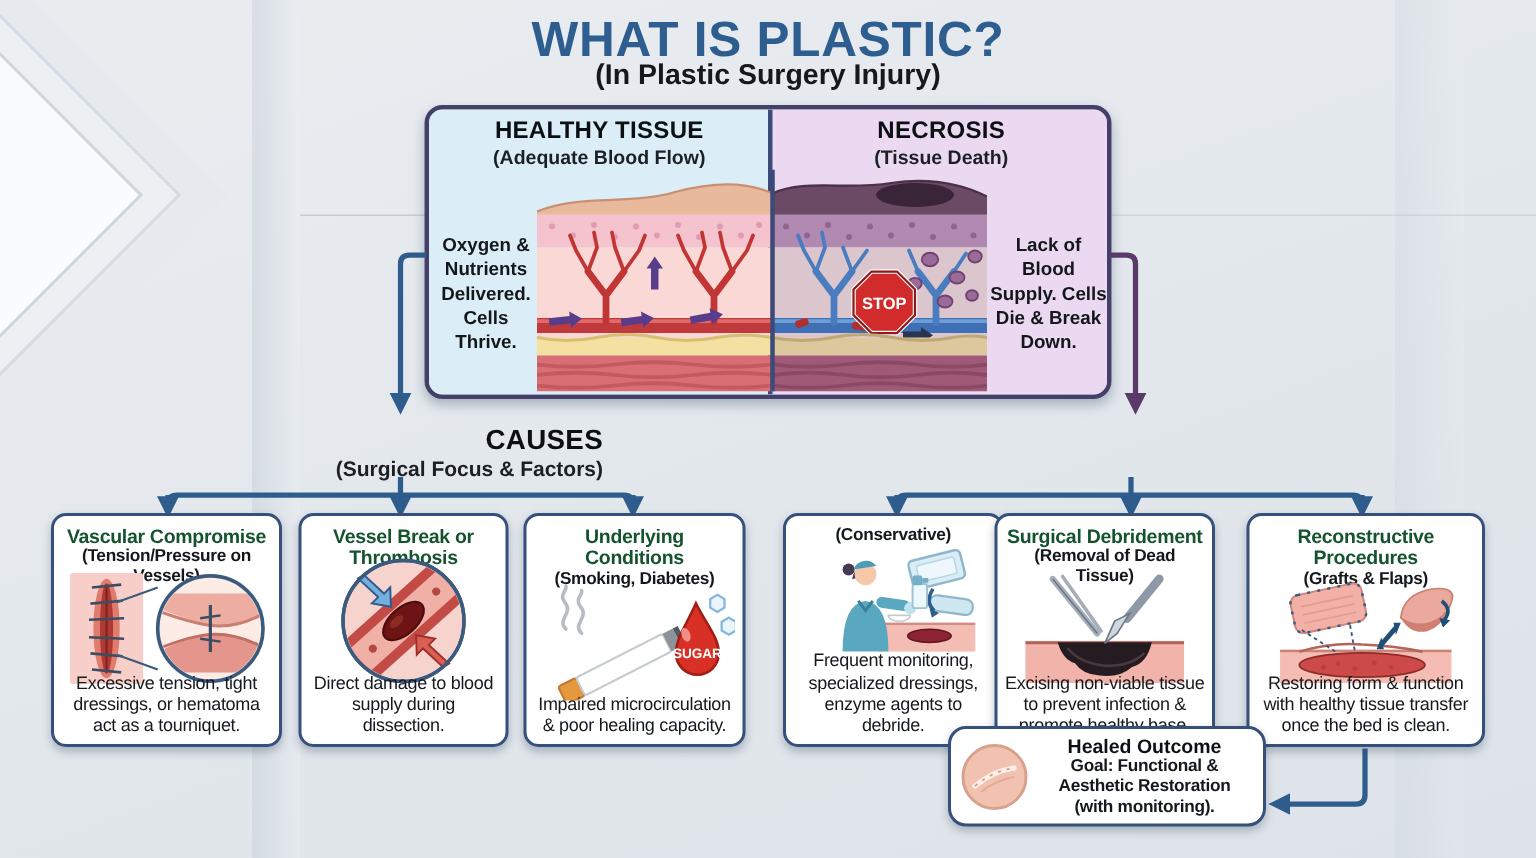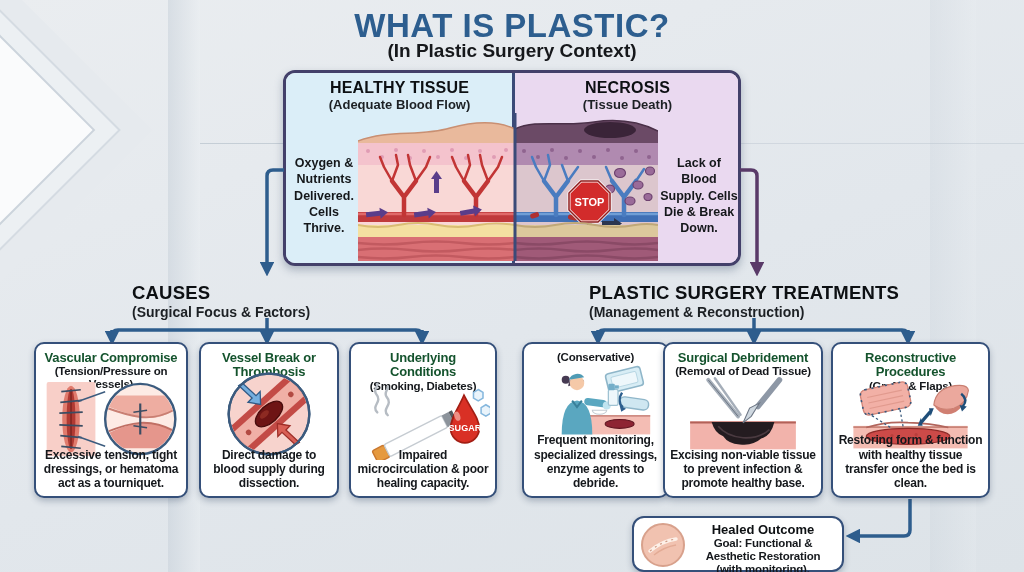--- a/index.html
+++ b/index.html
@@ -33,59 +33,59 @@
   .half-right{background:var(--necrosis-bg)}
   .panel-divider{position:absolute;left:226px;top:0;bottom:0;width:3px;background:#3b4a78}
   .panel-head{position:absolute;top:6px;width:215px;text-align:center}
   .panel-head .t{font-size:16px;font-weight:800;color:#0d1013;letter-spacing:.2px}
   .panel-head .s{font-size:13px;font-weight:600;color:#1c2024}
   .panel-caption{position:absolute;top:82px;font-size:12.5px;font-weight:700;color:#14171a;
     text-align:center;line-height:1.3}
   .tissue-wrap{position:absolute;left:72px;top:40px;width:300px;height:148px}
 
   
-  .section-head{position:absolute;text-align:left}
+  .section-head{position:absolute;text-align:right}
   .section-head .t{font-size:18.5px;font-weight:800;color:#0d1013;letter-spacing:.2px}
   .section-head .s{font-size:14px;font-weight:600;color:#1c2024}
 
   
   #connectors{position:absolute;left:0;top:0;width:1024px;height:572px;pointer-events:none;z-index:4}
   .ln-navy{stroke:var(--accent-navy);stroke-width:3.5;fill:none}
   .ln-purple{stroke:var(--accent-purple);stroke-width:3.5;fill:none}
 
   
   .card{position:absolute;top:342px;height:156px;background:#fff;border:2.5px solid var(--card-border);
     border-radius:10px;box-shadow:0 3px 6px rgba(40,60,90,.3);display:flex;flex-direction:column;
     align-items:center;padding:7px 5px 6px;z-index:5}
   .card-title{font-size:13px;font-weight:800;line-height:1.1;text-align:center;color:#14532d;letter-spacing:-.2px}
   .card-sub{font-size:11.5px;font-weight:700;line-height:1.1;text-align:center;color:#14171b;letter-spacing:-.2px}
   .card-icon{flex:1;display:flex;align-items:center;justify-content:center;width:100%;min-height:0}
-  .card-desc{font-size:12px;font-weight:700;line-height:1.18;text-align:center;color:#15181c;letter-spacing:-.2px}
-
-  
-  .outcome{position:absolute;left:632px;top:516px;width:212px;height:56px;background:#fff;
+  .card-desc{font-size:12px;font-weight:400;line-height:1.18;text-align:center;color:#15181c;letter-spacing:-.2px}
+
+  
+  .outcome{position:absolute;left:632px;top:484px;width:212px;height:67px;background:#fff;
     border:2.5px solid var(--card-border);border-radius:12px;box-shadow:0 3px 6px rgba(40,60,90,.3);
-    display:flex;gap:6px;padding:4px 8px 4px 6px;z-index:5}
+    display:flex;align-items:center;gap:6px;padding:4px 8px 4px 6px;z-index:5}
   .outcome-text{flex:1;text-align:center}
   .outcome-title{font-size:13px;font-weight:800;color:#0d1013}
   .outcome-desc{font-size:11.5px;font-weight:600;line-height:1.15;color:#15181c;letter-spacing:-.2px}
 </style>
 </head>
 <body>
 
 <div id="canvas">
 
   <div class="bg-chevron"></div>
   <div class="bg-band-v" style="left:168px;width:32px"></div>
   <div class="bg-band-v" style="left:930px;width:46px;opacity:.5"></div>
   <div class="bg-line-h" style="left:200px;top:143px;width:290px"></div>
   <div class="bg-line-h" style="left:690px;top:143px;width:334px;opacity:.6"></div>
 
   <div class="page-title">WHAT IS PLASTIC?</div>
-  <div class="page-subtitle">(In Plastic Surgery Context)</div>
+  <div class="page-subtitle">(In Plastic Surgery Injury)</div>
 
   <div class="panel">
     <div class="panel-half half-left"></div>
     <div class="panel-half half-right"></div>
     <div class="panel-divider"></div>
 
     <div class="panel-head" style="left:234px">
       <div class="t">NECROSIS</div>
       <div class="s">(Tissue Death)</div>
     </div>
@@ -221,24 +221,20 @@
     <path class="ln-navy" d="M598,330 L598,333" marker-end="url(#mnavy)"></path>
     <path class="ln-navy" d="M908,330 L908,333" marker-end="url(#mnavy)"></path>
 
     <path class="ln-navy" d="M910,499 L910,530 Q910,536 904,536 L858,536" marker-end="url(#mnavy)"></path>
   </svg>
 
   <div class="section-head" style="left:132px;top:282px;width:270px">
     <div class="t">CAUSES</div>
     <div class="s">(Surgical Focus &amp; Factors)</div>
   </div>
-  <div class="section-head" style="left:589px;top:282px;width:330px">
-    <div class="t">PLASTIC SURGERY TREATMENTS</div>
-    <div class="s">(Management &amp; Reconstruction)</div>
-  </div>
 
   <div class="card" style="left:34px;width:154px">
     <div class="card-title">Vascular Compromise</div>
     <div class="card-sub">(Tension/Pressure on Vessels)</div>
     <div class="card-icon">
       <svg width="138" height="78" viewBox="0 0 140 80">
         <rect x="4" y="2" width="50" height="76" rx="2" fill="#f8cfc8"></rect>
         <ellipse cx="29" cy="40" rx="9" ry="34" fill="#e07b6d"></ellipse>
         <ellipse cx="29" cy="40" rx="4.5" ry="31" fill="#b03a33"></ellipse>
         <line x1="29" y1="10" x2="29" y2="70" stroke="#7c2520" stroke-width="1.5"></line>
@@ -347,21 +343,21 @@
         <circle cx="84" cy="54" r="5" fill="#bfe4f0"></circle>
         <rect x="86" y="34" width="12" height="20" rx="2" fill="#eef7fb" stroke="#9fc2d2" stroke-width="1.6"></rect>
         <rect x="86" y="27" width="8" height="8" rx="1.5" fill="#74aec9"></rect>
         <rect x="94" y="29" width="5" height="4" fill="#74aec9"></rect>
         <path d="M66,60 a9,5 0 0 0 18,0 Z" fill="#ffffff" stroke="#c4ccd2" stroke-width="1.3"></path>
       </svg>
     </div>
     <div class="card-desc">Frequent monitoring, specialized dressings, enzyme agents to debride.</div>
   </div>
 
-  <div class="card" style="left:663px;width:160px">
+  <div class="card" style="left:663px;width:147px">
     <div class="card-title">Surgical Debridement</div>
     <div class="card-sub">(Removal of Dead Tissue)</div>
     <div class="card-icon">
       <svg width="140" height="76" viewBox="0 0 140 92">
         <rect x="6" y="56" width="128" height="34" fill="#f2b3ab"></rect>
         <line x1="6" y1="57.5" x2="134" y2="57.5" stroke="#b26158" stroke-width="2.5"></line>
         <path d="M32,57 q4,14 14,17 q6,9 20,10 q16,2 26,-7 q12,-3 16,-20 Z" fill="#241c20"></path>
         <path d="M40,62 q10,12 30,14 q20,1 32,-10" fill="none" stroke="#4a3a40" stroke-width="2"></path>
         <g stroke="#a5aeb9" stroke-linecap="round">
           <line x1="28" y1="6" x2="64" y2="50" stroke-width="5"></line>

